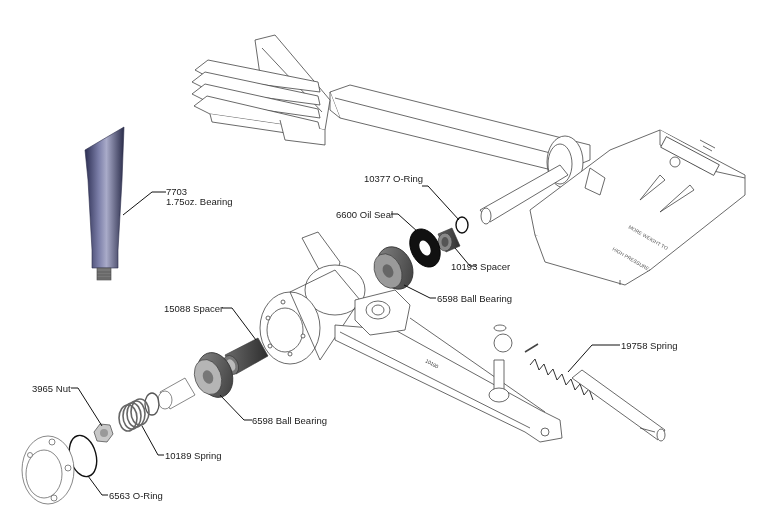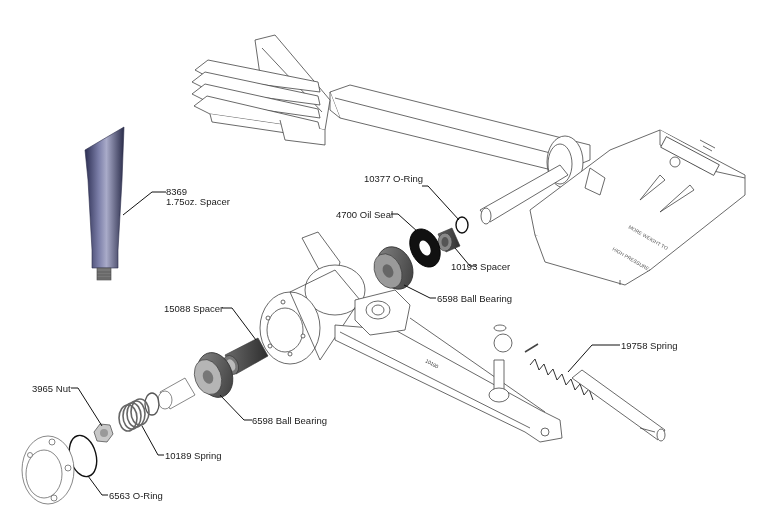--- a/index.html
+++ b/index.html
@@ -180,25 +180,25 @@
   <g fill="#fff" stroke="#555" stroke-width="0.7">
     <ellipse cx="48" cy="470" rx="26" ry="34"></ellipse>
     <ellipse cx="44" cy="474" rx="18" ry="24"></ellipse>
     <circle cx="52" cy="442" r="3"></circle>
         <circle cx="68" cy="468" r="3"></circle>
         <circle cx="54" cy="498" r="3"></circle>
         <circle cx="30" cy="455" r="2.5"></circle>
   </g>
 </svg>
 
-<div class="lbl" style="left:166px;top:186px">8369</div>
-<div class="lbl" style="left:166px;top:196px">1.75oz. Spacer</div>
+<div class="lbl" style="left:166px;top:186px">7703</div>
+<div class="lbl" style="left:166px;top:196px">1.75oz. Bearing</div>
 
 <div class="lbl" style="left:364px;top:173px">10377 O-Ring</div>
-<div class="lbl" style="left:336px;top:209px">4700 Oil Seal</div>
+<div class="lbl" style="left:336px;top:209px">6600 Oil Seal</div>
 <div class="lbl" style="left:451px;top:261px">10193 Spacer</div>
 <div class="lbl" style="left:437px;top:293px">6598 Ball Bearing</div>
 
 <div class="lbl" style="left:164px;top:303px">15088 Spacer</div>
 <div class="lbl" style="left:252px;top:415px">6598 Ball Bearing</div>
 
 <div class="lbl" style="left:32px;top:383px">3965 Nut</div>
 <div class="lbl" style="left:165px;top:450px">10189 Spring</div>
 <div class="lbl" style="left:109px;top:490px">6563 O-Ring</div>
 <div class="lbl" style="left:621px;top:340px">19758 Spring</div>

